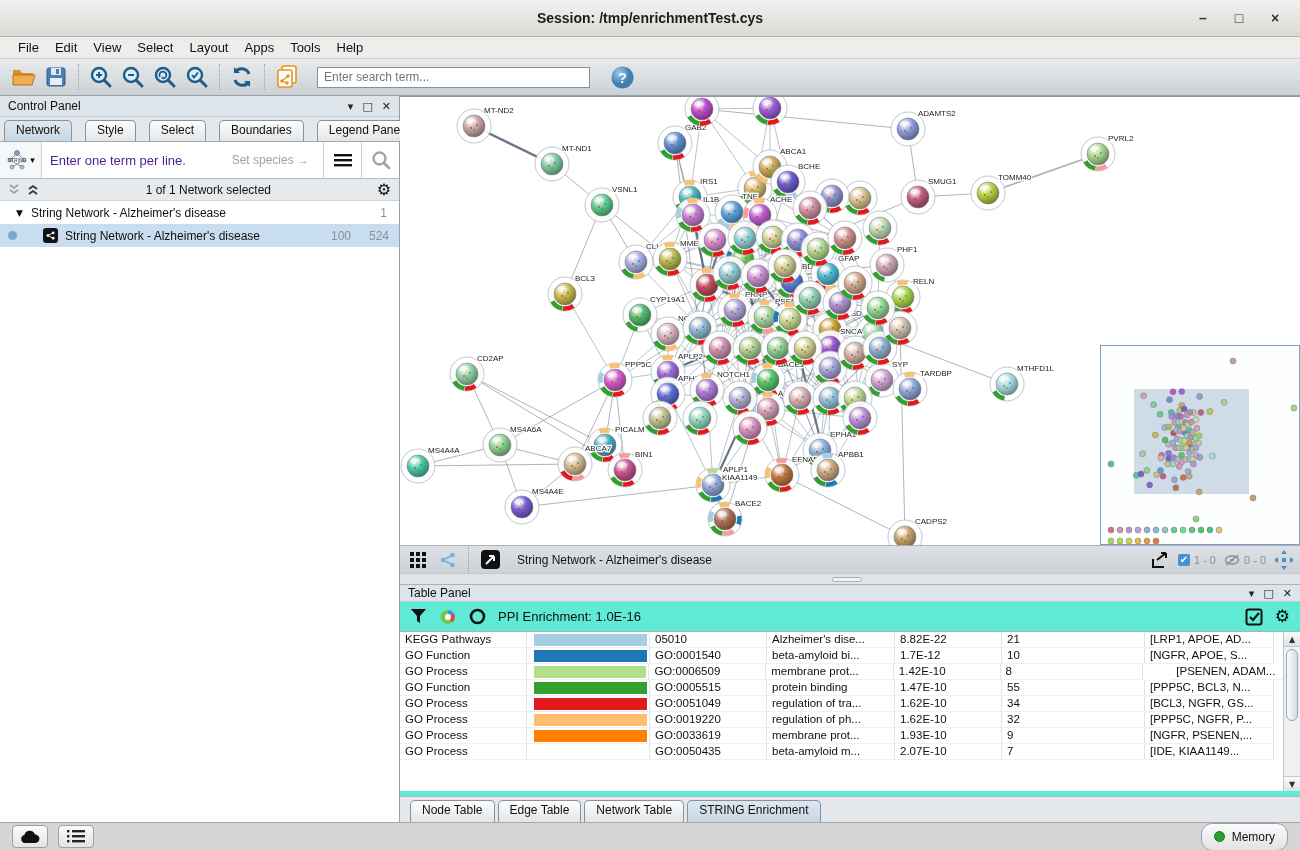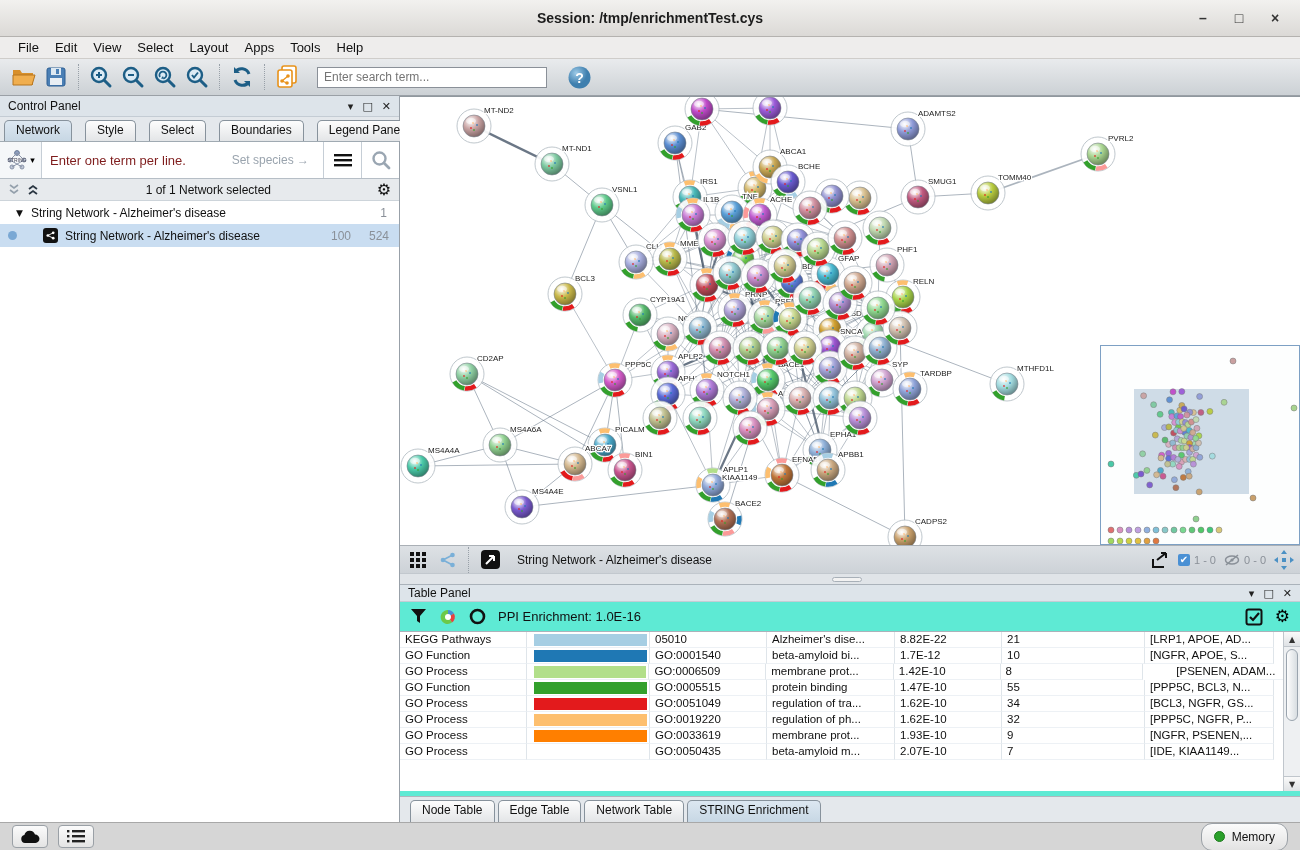--- a/index.html
+++ b/index.html
@@ -17,41 +17,41 @@
   
   .menubar { height:22px; background:#eeedec; border-bottom:1px solid #cfcdca; display:flex; align-items:center;
              padding-left:10px; flex:0 0 auto; }
   .menu-item { font-size:13px; color:#111; padding:1px 8px; }
 
   
   .toolbar { height:37px; background:linear-gradient(#e9ebed,#ccd1d5); border-bottom:1px solid #9aa0a6;
              display:flex; align-items:center; padding:0 8px; flex:0 0 auto; }
   .tbtn { width:32px; height:30px; display:flex; align-items:center; justify-content:center; }
   .tool-sep { width:0; height:26px; border-left:1px dotted #98a0a8; margin:0 6px; }
-  .search-input { width:230px; height:21px; border:1px solid #8a9098; font-size:12px; padding:0 6px;
+  .search-input { width:273px; height:21px; border:1px solid #8a9098; font-size:12px; padding:0 6px;
                   margin-left:14px; color:#555; background:#fff; font-family:"Liberation Sans",sans-serif; }
   .help-btn { margin-left:16px; }
 
   
   .main { flex:1; display:flex; min-height:0; }
 
   
   .control-panel { width:400px; background:#e9ecef; display:flex; flex-direction:column; border-right:1px solid #98a0a8; }
   .panel-header { height:21px; background:#dde4ea; display:flex; align-items:center; padding:0 8px;
                   font-size:12px; color:#111; border-bottom:1px solid #c4ccd4; }
   .ph-icons { margin-left:auto; display:flex; gap:9px; align-items:center; color:#222; }
   .ph-ic { font-size:11px; line-height:1; font-family:"DejaVu Sans",sans-serif; }
   .cp-tabs { height:25px; display:flex; gap:13px; padding:3px 4px 0 4px; background:#e4e8ec; border-bottom:1px solid #a0aab2; }
   .tab { border:1px solid #87929c; border-bottom:none; border-radius:5px 5px 0 0; padding:2px 11px 3px;
          font-size:12px; color:#111; background:linear-gradient(#fdfdfd,#e3e5e7); white-space:nowrap; }
   .tab.sel { background:linear-gradient(#dcе7f1,#c7d7e4); background:linear-gradient(#dce7f1,#c7d7e4); }
   .string-row { height:37px; background:#f5f7f9; border-bottom:1px solid #b6bec6; display:flex; align-items:stretch; }
   .string-btn { width:42px; display:flex; align-items:center; justify-content:center; gap:2px; border-right:1px solid #c6ced6; }
   .string-input-wrap { flex:1; background:#fff; display:flex; align-items:center; padding:0 8px; }
-  .string-ph { font-size:13px; color:#7f1d1d; flex:1; }
+  .string-ph { font-size:13px; color:#4c1d95; flex:1; }
   .species-hint { font-size:12px; color:#9aa4ae; padding-right:6px; }
   .sq-btn { width:38px; display:flex; align-items:center; justify-content:center; border-left:1px solid #c6ced6; background:#fff; }
   .netsel-row { height:22px; background:#e7eaed; border-bottom:1px solid #cdd4da; display:flex; align-items:center;
                 font-size:12px; color:#111; padding:0 8px; }
   .netsel-text { flex:1; text-align:center; }
   .tree { flex:1; background:#fff; overflow:hidden; }
   .tree-row { height:23px; display:flex; align-items:center; font-size:12px; color:#111; }
   .tree-row.child { background:#c9ddf1; }
   .tri { font-size:9px; margin:0 8px 0 16px; font-family:"DejaVu Sans",sans-serif; }
   .dot-current { width:9px; height:9px; border-radius:50%; background:#7aa8d4; margin:0 8px 0 8px; }

